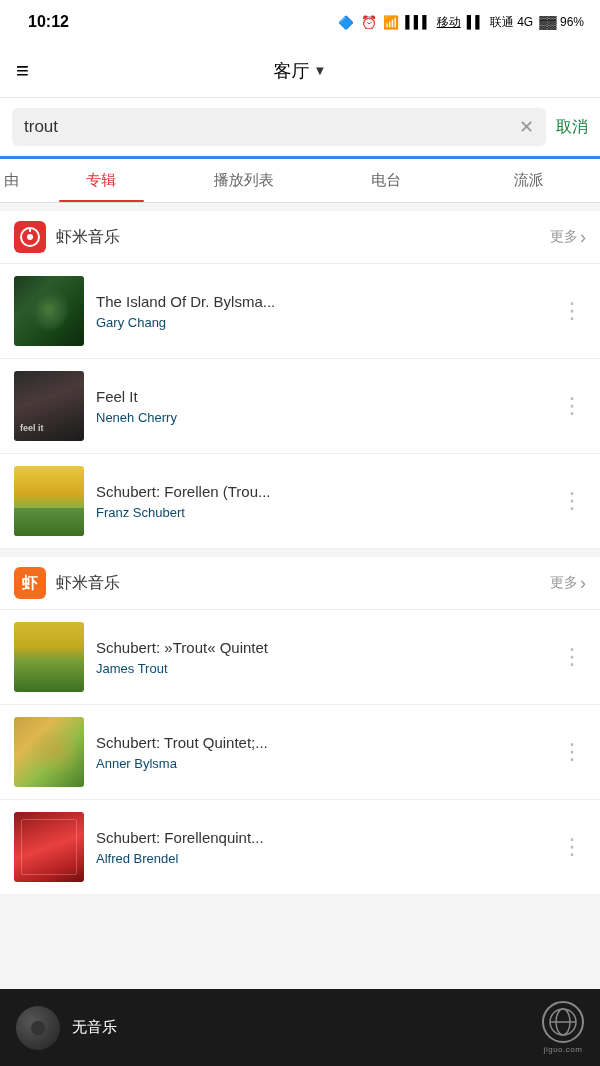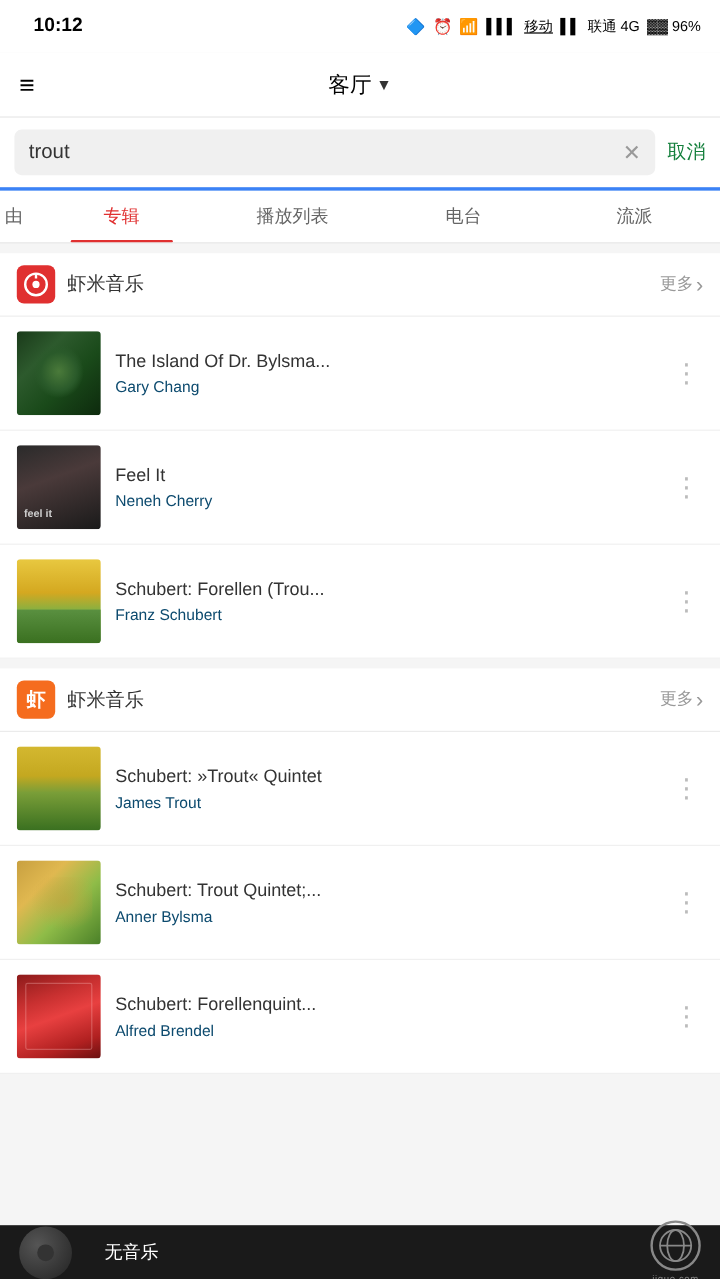--- a/index.html
+++ b/index.html
@@ -287,26 +287,26 @@
       position: absolute;
       top: 10%; left: 10%; right: 10%; bottom: 10%;
       border: 1px solid rgba(255,200,200,0.3);
       border-radius: 2px;
     }
 
     
     .bottom-bar {
       position: absolute;
       bottom: 0; left: 0; right: 0;
-      height: 45px;
+      height: 77px;
       background: #1a1a1a;
       display: flex;
       align-items: center;
       padding: 0 16px;
-      gap: 27px;
+      gap: 12px;
     }
     .bottom-thumb {
       width: 44px;
       height: 44px;
       border-radius: 50%;
       background: radial-gradient(circle at 35% 35%, #555, #222);
       position: relative;
       overflow: hidden;
       flex-shrink: 0;
     }

